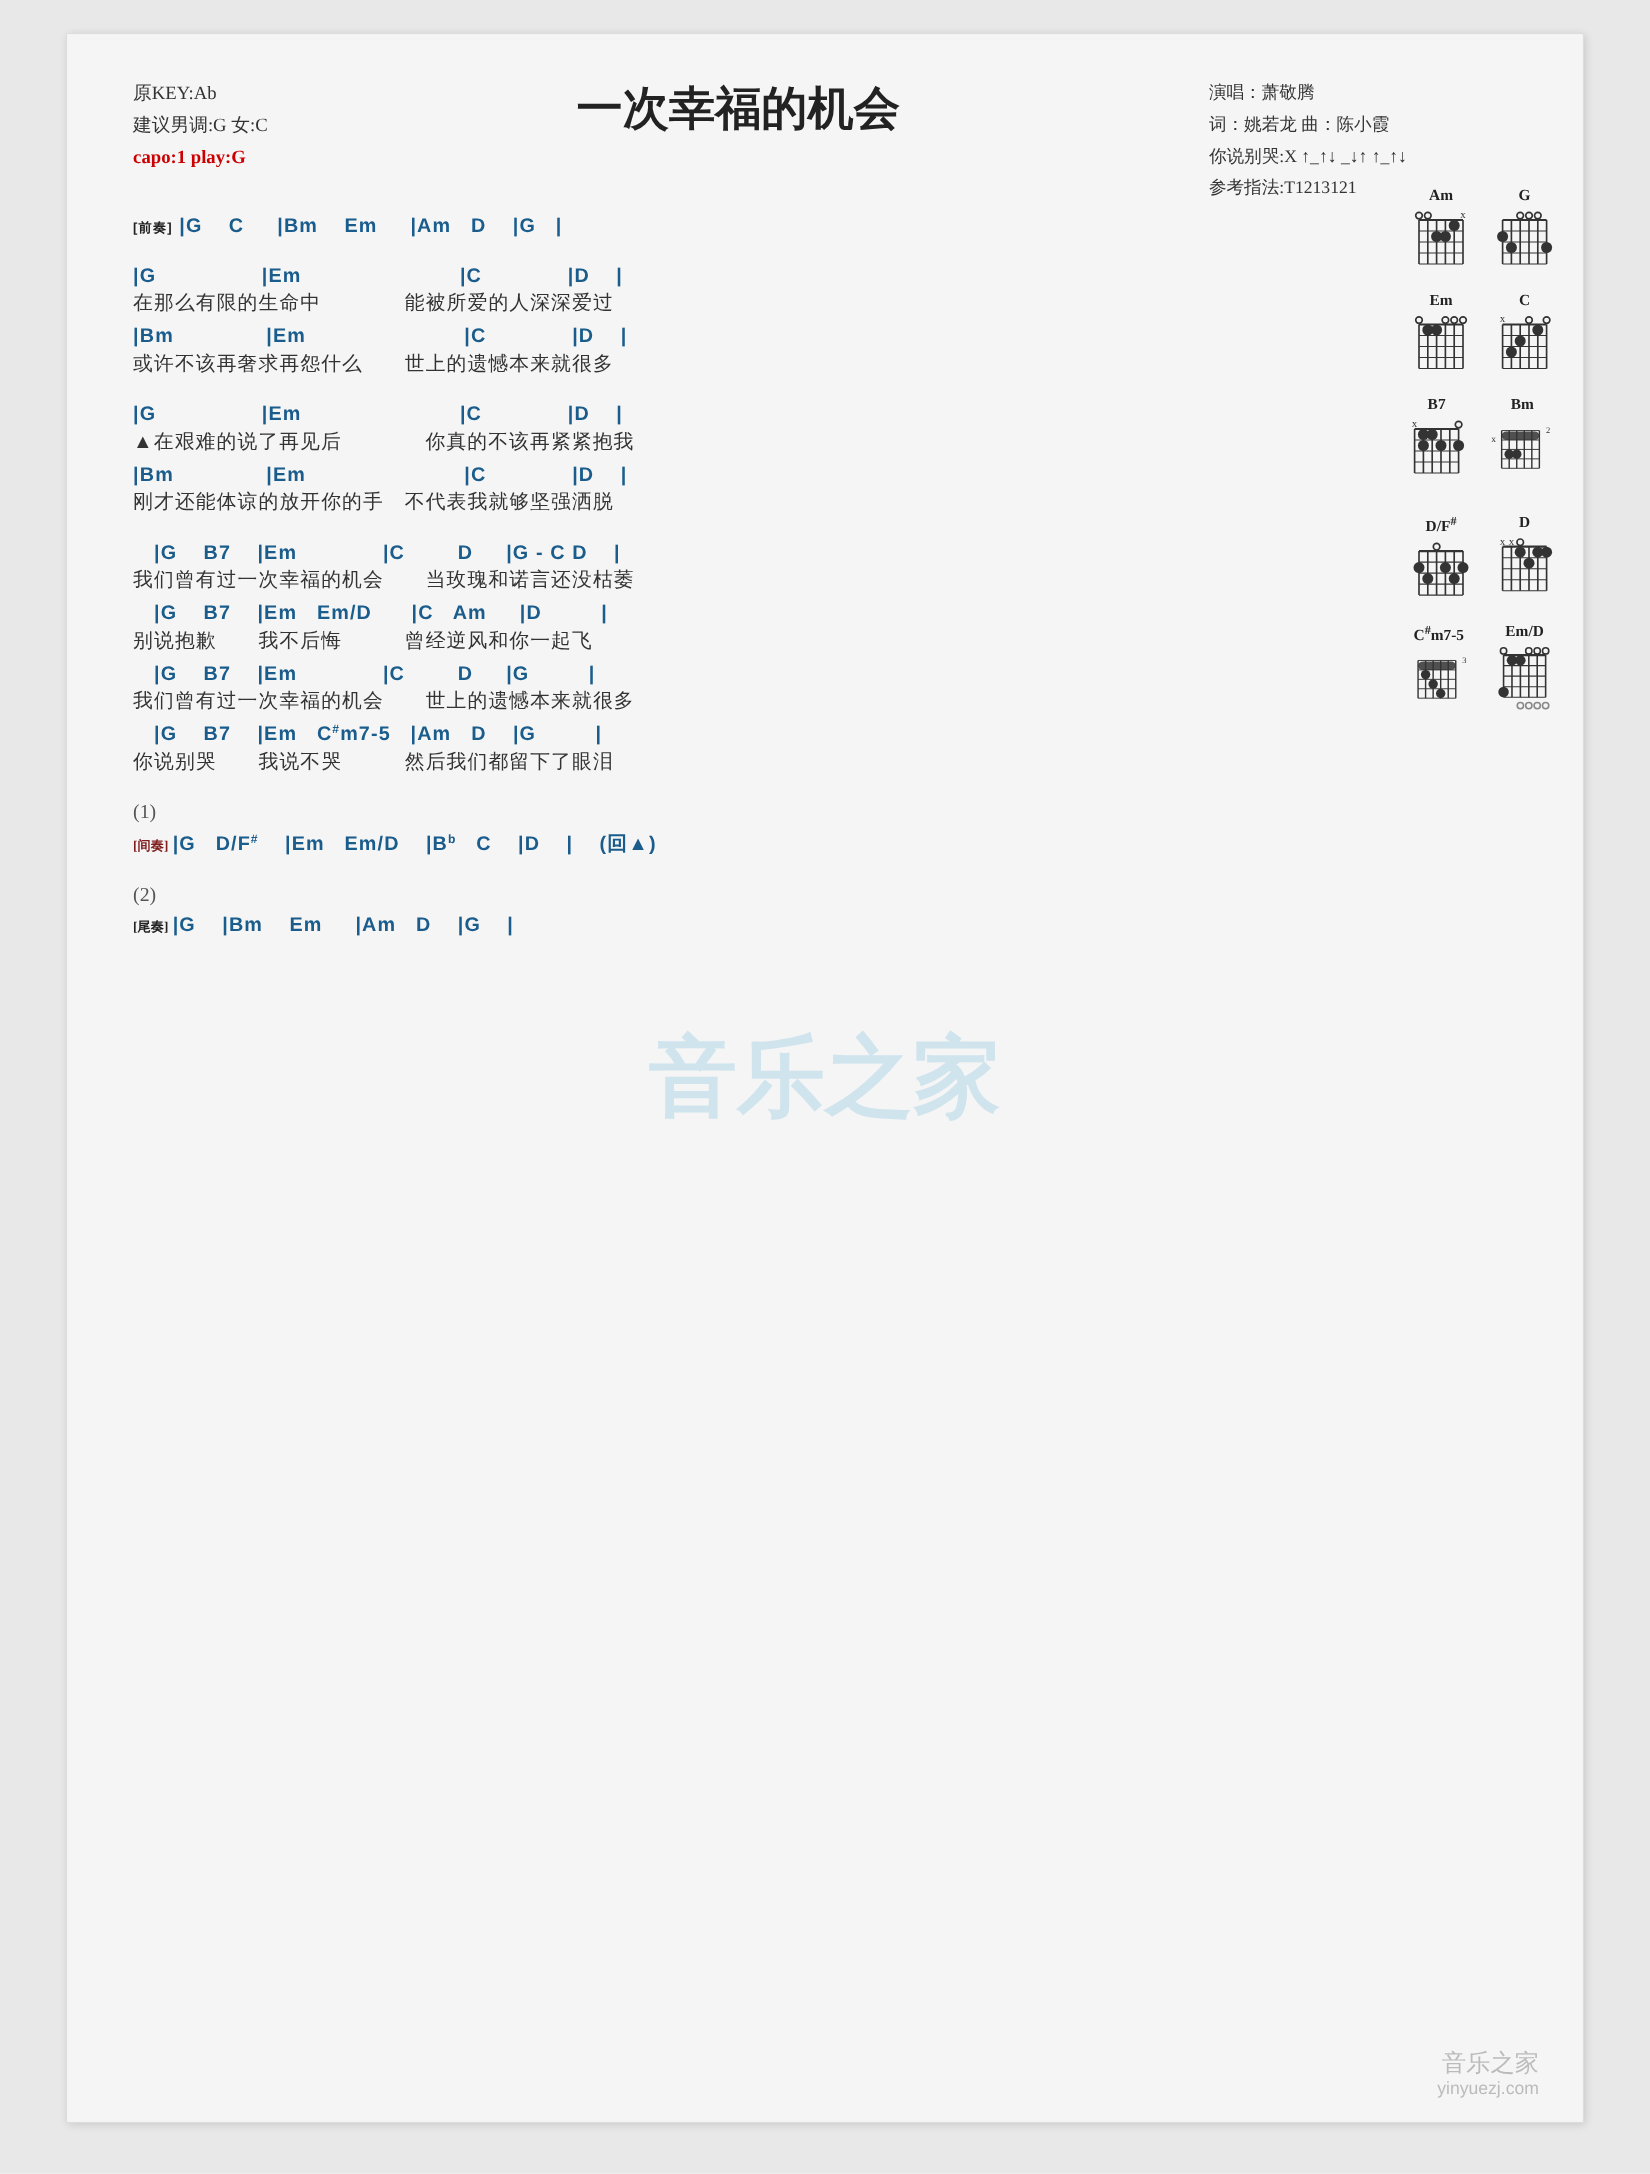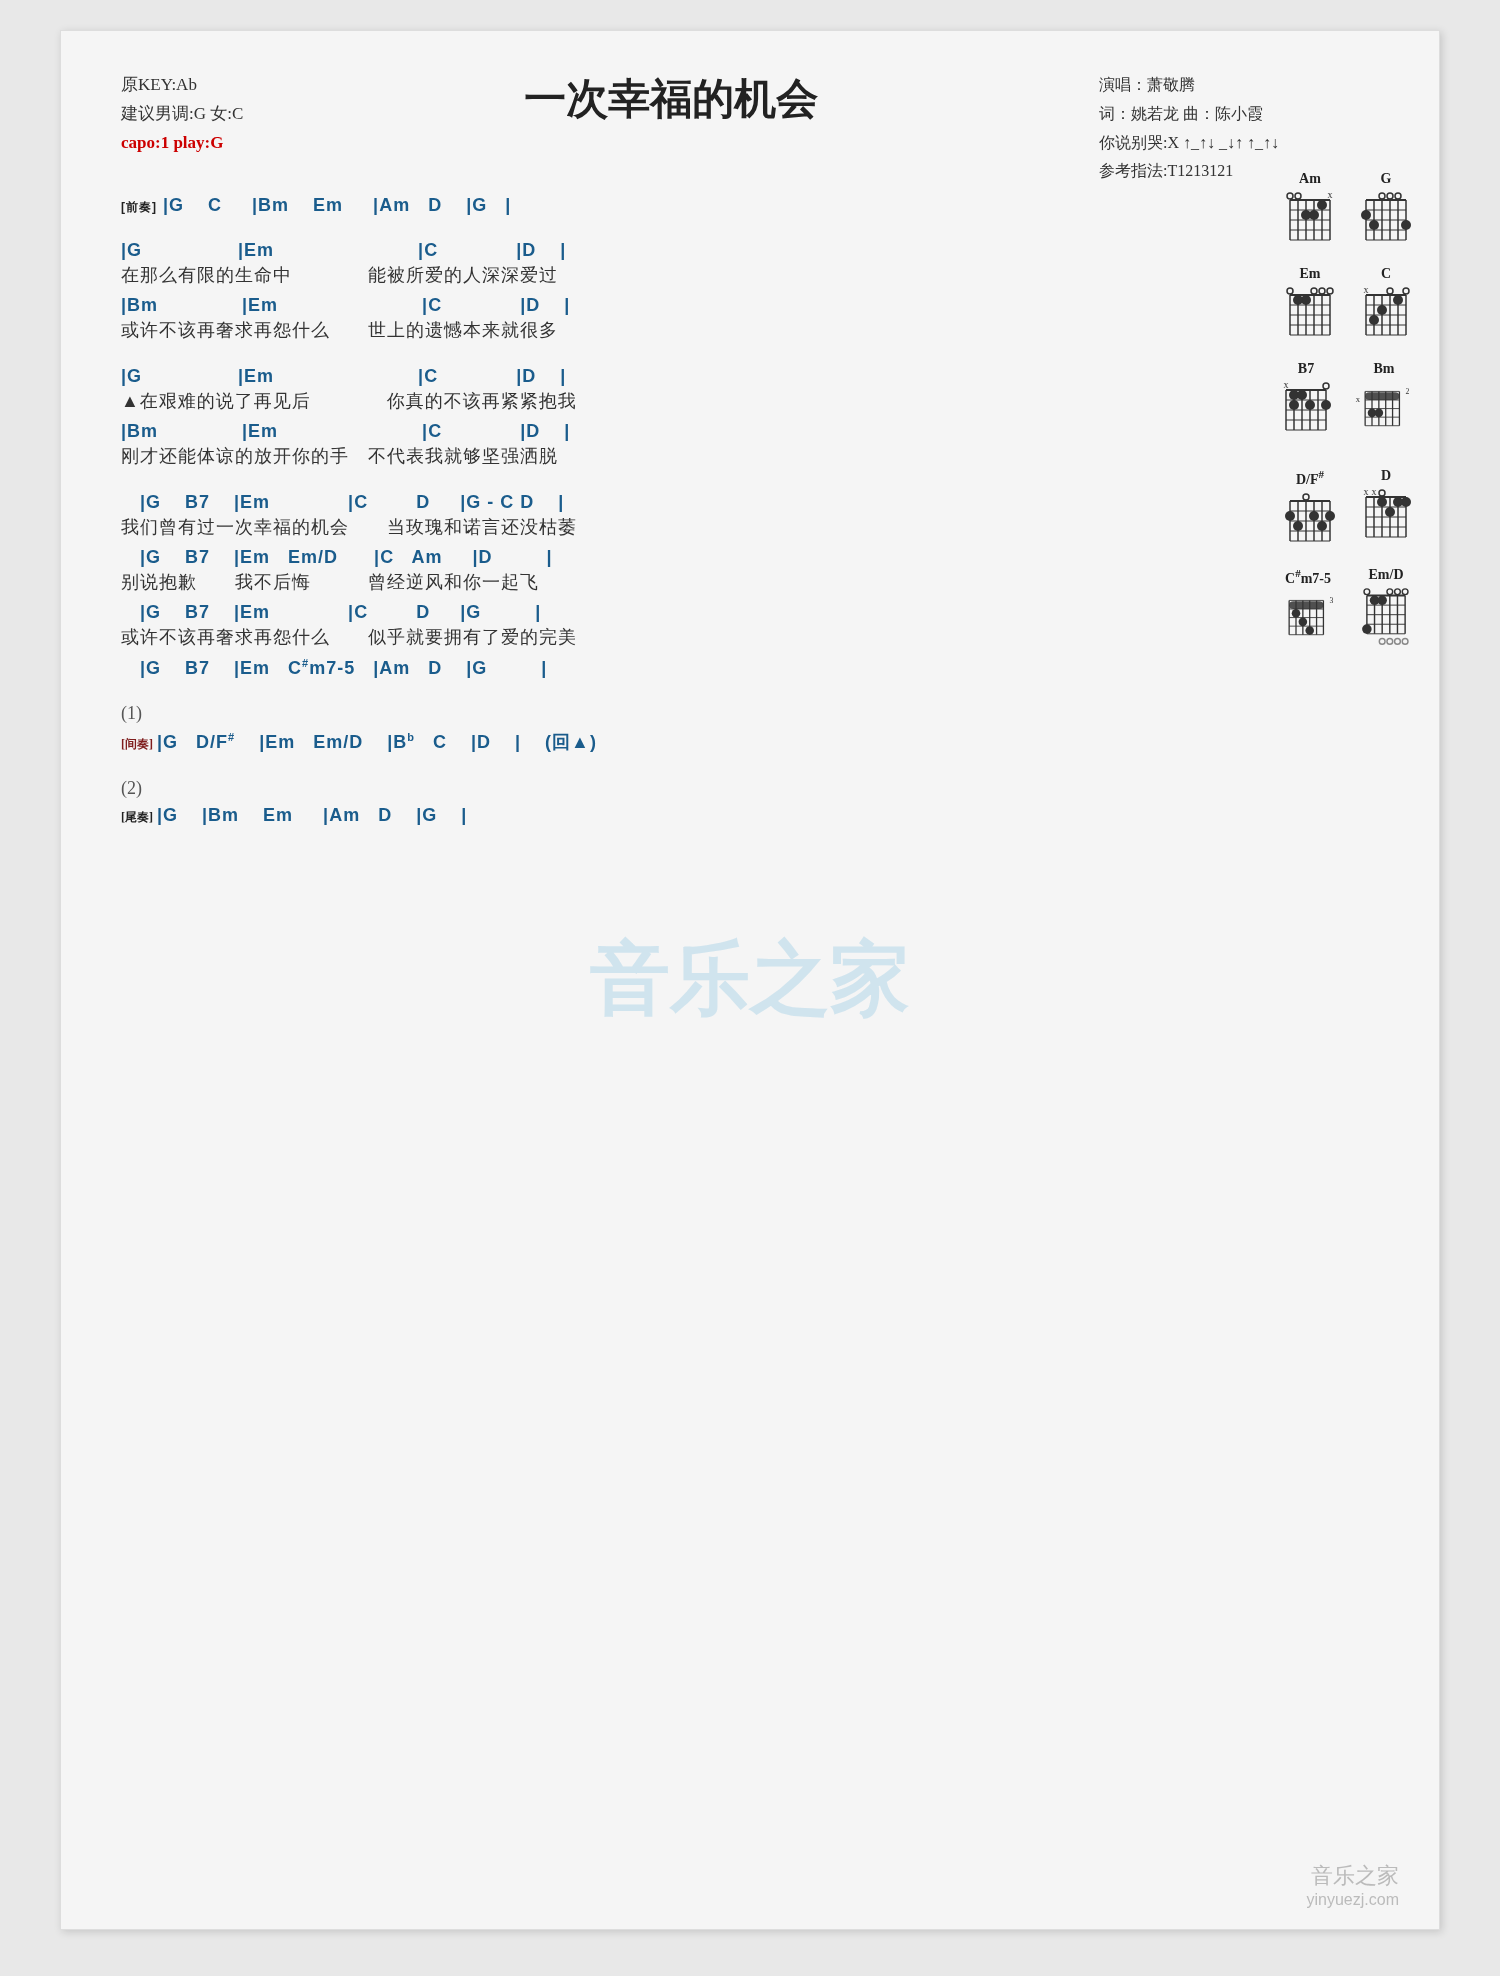--- a/index.html
+++ b/index.html
@@ -492,22 +492,23 @@
       <div class="chord-line">|Bm &nbsp;&nbsp;&nbsp;&nbsp;&nbsp;&nbsp;&nbsp;&nbsp;&nbsp;&nbsp;&nbsp;&nbsp; |Em &nbsp;&nbsp;&nbsp;&nbsp;&nbsp;&nbsp;&nbsp;&nbsp;&nbsp;&nbsp;&nbsp;&nbsp;&nbsp;&nbsp;&nbsp;&nbsp;&nbsp;&nbsp;&nbsp;&nbsp;&nbsp;&nbsp; |C &nbsp;&nbsp;&nbsp;&nbsp;&nbsp;&nbsp;&nbsp;&nbsp;&nbsp;&nbsp;&nbsp; |D &nbsp;&nbsp; |</div>
       <div class="lyric-line">刚才还能体谅的放开你的手 不代表我就够坚强洒脱</div>
     </div>
 
     <div class="section-block">
       <div class="chord-line"> |G &nbsp;&nbsp; B7 &nbsp;&nbsp; |Em &nbsp;&nbsp;&nbsp;&nbsp;&nbsp;&nbsp;&nbsp;&nbsp;&nbsp;&nbsp;&nbsp; |C &nbsp;&nbsp;&nbsp;&nbsp;&nbsp;&nbsp; D &nbsp;&nbsp;&nbsp; |G - C D &nbsp;&nbsp; |</div>
       <div class="lyric-line">我们曾有过一次幸福的机会  当玫瑰和诺言还没枯萎</div>
       <div class="chord-line"> |G &nbsp;&nbsp; B7 &nbsp;&nbsp; |Em &nbsp; Em/D &nbsp;&nbsp;&nbsp;&nbsp; |C &nbsp; Am &nbsp;&nbsp;&nbsp; |D &nbsp;&nbsp;&nbsp;&nbsp;&nbsp;&nbsp;&nbsp; |</div>
       <div class="lyric-line">别说抱歉  我不后悔   曾经逆风和你一起飞</div>
       <div class="chord-line"> |G &nbsp;&nbsp; B7 &nbsp;&nbsp; |Em &nbsp;&nbsp;&nbsp;&nbsp;&nbsp;&nbsp;&nbsp;&nbsp;&nbsp;&nbsp;&nbsp; |C &nbsp;&nbsp;&nbsp;&nbsp;&nbsp;&nbsp; D &nbsp;&nbsp;&nbsp; |G &nbsp;&nbsp;&nbsp;&nbsp;&nbsp;&nbsp;&nbsp; |</div>
-      <div class="lyric-line">或许不该再奢求再怨什么  似乎就要拥有了爱的完美</div>
+      <div class="lyric-line">我们曾有过一次幸福的机会  世上的遗憾本来就很多</div>
       <div class="chord-line"> |G &nbsp;&nbsp; B7 &nbsp;&nbsp; |Em &nbsp; C<sup>#</sup>m7-5 &nbsp; |Am &nbsp; D &nbsp;&nbsp; |G &nbsp;&nbsp;&nbsp;&nbsp;&nbsp;&nbsp;&nbsp; |</div>
+      <div class="lyric-line">你说别哭  我说不哭   然后我们都留下了眼泪</div>
     </div>
 
     <div class="section-block">
       <div class="paren-label">(1)</div>
       <div style="margin-top:6px;">
         <span class="section-intro" style="color:#7f1d1d; font-weight:bold;">[间奏]</span>
         <span class="chord-line" style="display:inline;"> |G &nbsp; D/F<sup>#</sup> &nbsp;&nbsp; |Em &nbsp; Em/D &nbsp;&nbsp; |B<sup>b</sup> &nbsp; C &nbsp;&nbsp; |D &nbsp;&nbsp; | &nbsp;&nbsp; <strong>(回▲)</strong></span>
       </div>
     </div>
 

